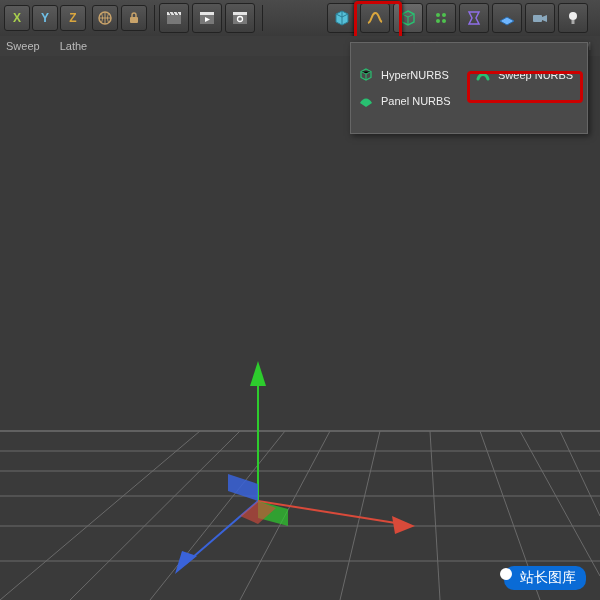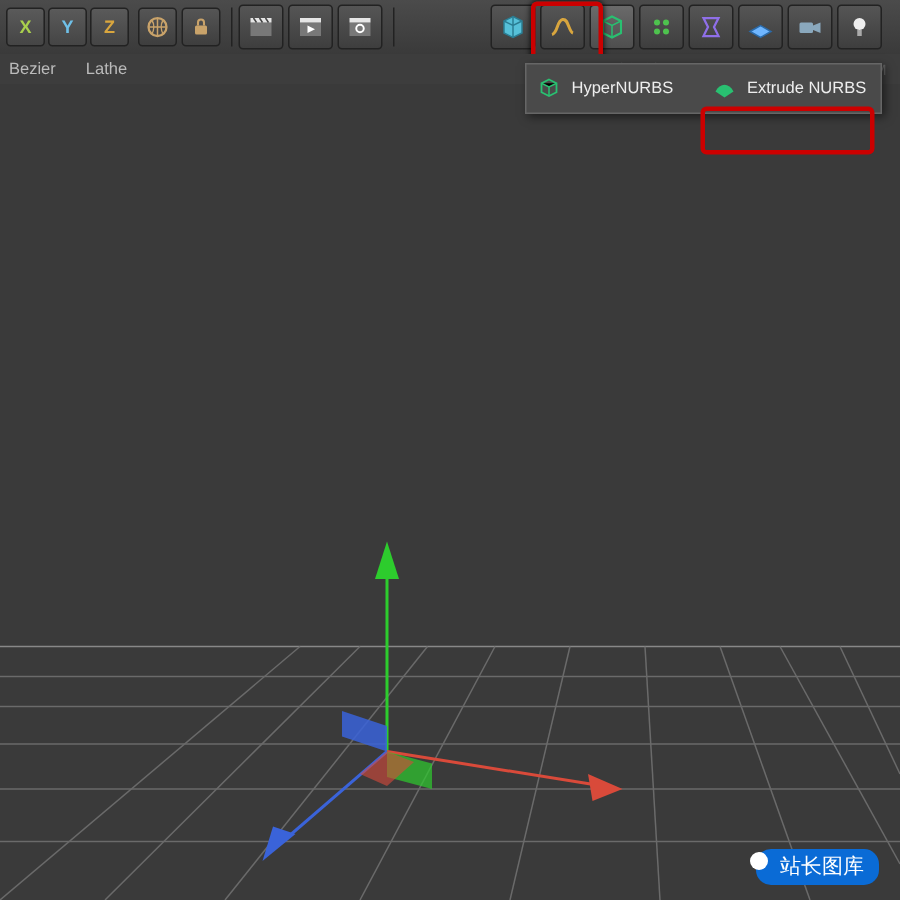--- a/index.html
+++ b/index.html
@@ -10,21 +10,21 @@
   .tb-btn{width:28px;height:28px;border-radius:3px;background:linear-gradient(#555,#3e3e3e);border:1px solid #222;display:flex;align-items:center;justify-content:center;margin-right:3px;cursor:pointer;position:relative}
   .tb-btn.small{width:24px;height:24px}
   .tb-sep{width:1px;height:26px;background:#222;margin:0 4px}
   .tb-btn svg{display:block}
   
   .hl1{position:absolute;border:3px solid #cc0000;border-radius:4px;box-shadow:0 0 4px #000;pointer-events:none}
   .menubar{position:absolute;left:0;top:36px;right:0;height:20px;background:#3d3d3d;border-bottom:1px solid #222;display:flex;align-items:center;padding-left:6px;gap:20px;color:#bbb;font-size:11px}
   .menubar span{cursor:pointer}
   .viewport{position:absolute;left:0;top:56px;right:0;bottom:0;background:#3a3a3a;overflow:hidden}
   
-  .popup{position:absolute;right:12px;top:42px;width:232px;border:1px solid #666;background:#4a4a4a;box-shadow:2px 2px 6px rgba(0,0,0,.5);padding:4px 2px}
+  .popup{position:absolute;right:12px;top:42px;width:232px;border:1px solid #666;background:#4a4a4a;box-shadow:2px 2px 6px rgba(0,0,0,.5);padding:20px 2px}
   .popup-grid{display:grid;grid-template-columns:1fr 1fr;gap:2px}
   .popup-item{display:flex;align-items:center;gap:6px;height:24px;padding:0 4px;color:#eee;font-size:11px;border-radius:2px;cursor:pointer}
   .popup-item.selected{background:linear-gradient(#eeeeee,#cfcfcf);color:#111}
   .popup-icon{width:18px;height:18px;flex:0 0 18px;display:flex;align-items:center;justify-content:center}
   .hl2{position:absolute;border:3px solid #cc0000;border-radius:4px;pointer-events:none}
   
   .watermark{position:absolute;right:8px;top:40px;font-size:10px;color:#999;letter-spacing:1px;opacity:.4}
   .badge{position:absolute;right:14px;bottom:10px;background:#0a6bd6;color:#fff;font-size:14px;padding:3px 10px 3px 16px;border-radius:10px;display:flex;align-items:center;gap:4px}
   .badge:before{content:"";position:absolute;left:-4px;top:2px;width:12px;height:12px;background:#fff;border-radius:50%}
   
@@ -153,21 +153,21 @@
           <circle cx="10" cy="8" r="4" fill="#eee"></circle>
           <rect x="8.5" y="12" width="3" height="4" fill="#aaa"></rect>
         </svg>
       </span>
   </div>
 </div>
 
 <div class="hl1" style="left:354px;top:1px;width:42px;height:34px"></div>
 
 <div class="menubar">
-  <span>Bezier</span>
+  <span>Sweep</span>
   <span>Lathe</span>
 </div>
 
 <div class="viewport">
   <svg class="vp-svg" viewBox="0 0 600 544">
 
     <line class="horizon" x1="0" y1="375" x2="600" y2="375"></line>
 
     <g class="grid-floor">
 
@@ -241,24 +241,32 @@
           <svg width="16" height="16">
             <path d="M8 2l5 2.5v6L8 13 3 10.5v-6z" fill="none" stroke="#29c071" stroke-width="1.2"></path>
             <path d="M3 4.5l5 2.5 5-2.5M8 7v6" stroke="#29c071"></path>
           </svg>
         </span>
       <span>HyperNURBS</span>
     </div>
     <div class="popup-item">
       <span class="popup-icon">
           <svg width="16" height="16">
+            <path d="M3 12c2-6 8-6 10 0" stroke="#29c071" stroke-width="3" fill="none" stroke-linecap="round"></path>
+          </svg>
+        </span>
+      <span>Sweep NURBS</span>
+    </div>
+    <div class="popup-item">
+      <span class="popup-icon">
+          <svg width="16" height="16">
             <path d="M2 10c3-6 9-6 12 0l-6 4z" fill="#29c071"></path>
           </svg>
         </span>
-      <span>Extrude NURBS</span>
+      <span>Panel NURBS</span>
     </div>
   </div>
 
   <div class="hl2" style="left:116px;top:28px;width:110px;height:26px"></div>
 </div>
 
 <div class="badge">
   <span>站长图库</span>
 </div>
 

